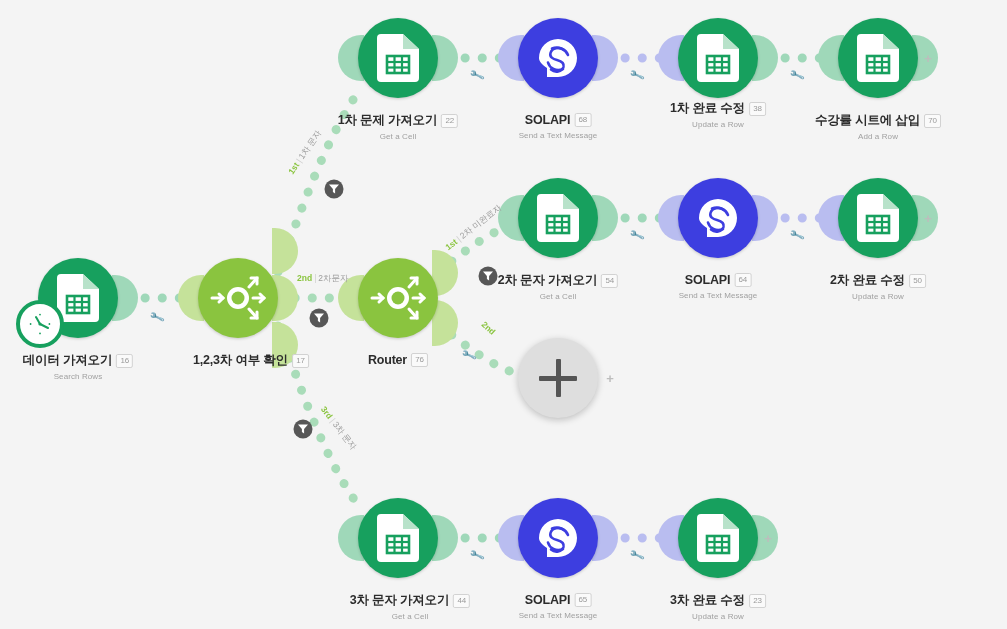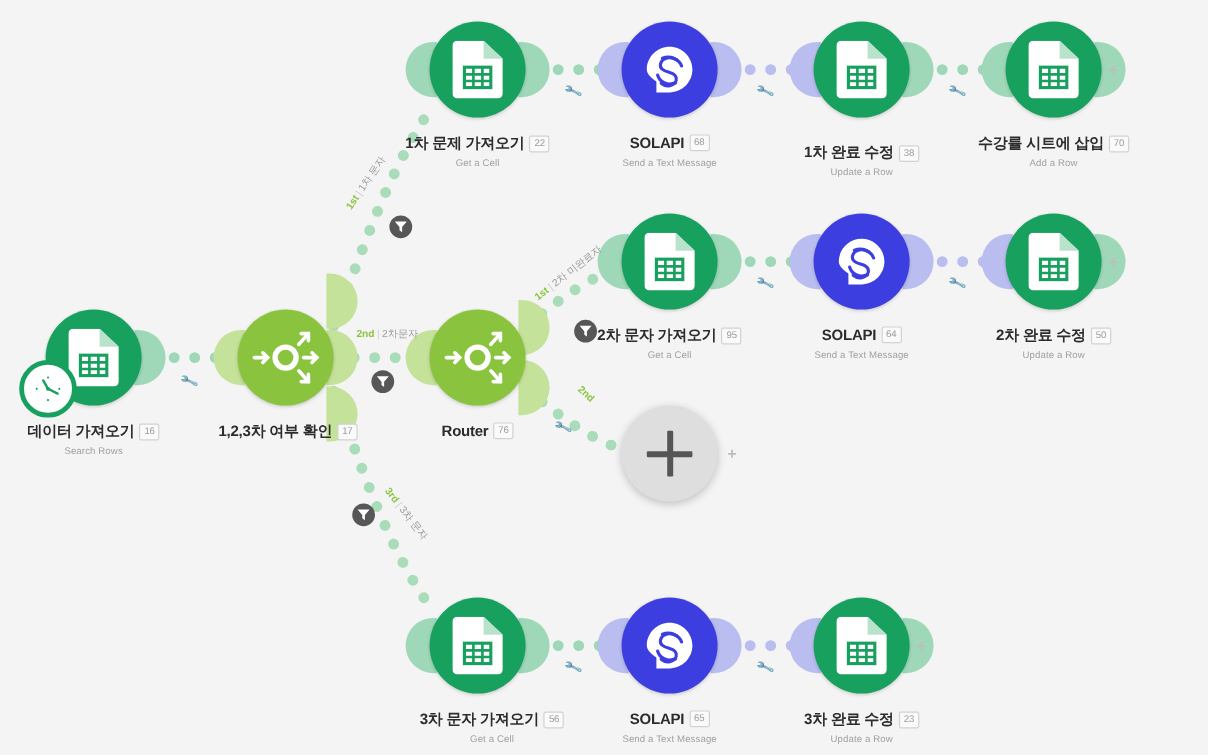--- a/index.html
+++ b/index.html
@@ -177,21 +177,21 @@
             <polyline points="10,25 14,29 10,33"></polyline>
           <line x1="44" y1="29" x2="55" y2="29"></line>
             <polyline points="51,25 55,29 51,33"></polyline>
           <line x1="40" y1="18" x2="48" y2="9"></line>
             <polyline points="48,15 48,9 42,9"></polyline>
           <line x1="40" y1="40" x2="48" y2="49"></line>
             <polyline points="48,43 48,49 42,49"></polyline>
         </g>
       </svg>
     </div>
-    <div class="label" style="left:2px;top:52px">
+    <div class="label" style="left:13px;top:52px">
       <div class="ttl">
         <span>1,2,3차 여부 확인</span>
         <span class="badge">17</span>
       </div>
     </div>
   </div>
 
   <div class="node" style="left:398px;top:298px">
     <div class="cap left lt" style="left:-60px;top:-23px">
         <i></i>
@@ -290,21 +290,21 @@
       <svg width="42" height="48" viewBox="0 0 42 48">
         <path d="M4 0 h22 l16 15 v29 a4 4 0 0 1 -4 4 H4 a4 4 0 0 1 -4 -4 V4 a4 4 0 0 1 4 -4 z" fill="#ffffff"></path>
         <path d="M26 0 l16 15 h-16 z" fill="#b8e2ca"></path>
         <rect x="10" y="22" width="22" height="17" fill="none" stroke="#17a05e" stroke-width="2.6"></rect>
         <line x1="10" y1="28" x2="32" y2="28" stroke="#17a05e" stroke-width="2.2"></line>
         <line x1="10" y1="33.5" x2="32" y2="33.5" stroke="#17a05e" stroke-width="2.2"></line>
         <line x1="17.5" y1="22" x2="17.5" y2="39" stroke="#17a05e" stroke-width="2.2"></line>
         <line x1="25" y1="22" x2="25" y2="39" stroke="#17a05e" stroke-width="2.2"></line>
       </svg>
     </div>
-    <div class="label" style="left:0;top:60px">
+    <div class="label" style="left:0;top:40px">
       <div class="ttl">
         <span>1차 완료 수정</span>
         <span class="badge">38</span>
       </div>
       <div class="sub">Update a Row</div>
     </div>
   </div>
 
   <div class="node" style="left:878px;top:58px">
     <div class="cap left" style="left:-60px;top:-23px">
@@ -347,21 +347,21 @@
         <rect x="10" y="22" width="22" height="17" fill="none" stroke="#17a05e" stroke-width="2.6"></rect>
         <line x1="10" y1="28" x2="32" y2="28" stroke="#17a05e" stroke-width="2.2"></line>
         <line x1="10" y1="33.5" x2="32" y2="33.5" stroke="#17a05e" stroke-width="2.2"></line>
         <line x1="17.5" y1="22" x2="17.5" y2="39" stroke="#17a05e" stroke-width="2.2"></line>
         <line x1="25" y1="22" x2="25" y2="39" stroke="#17a05e" stroke-width="2.2"></line>
       </svg>
     </div>
     <div class="label" style="left:0;top:52px">
       <div class="ttl">
         <span>2차 문자 가져오기</span>
-        <span class="badge">95</span>
+        <span class="badge">54</span>
       </div>
       <div class="sub">Get a Cell</div>
     </div>
   </div>
 
   <div class="node" style="left:718px;top:218px">
     <div class="cap left" style="left:-60px;top:-23px">
         <i style="background:#b9bdf0"></i>
       </div>
     <div class="cap right" style="left:34px;top:-23px">
@@ -431,21 +431,21 @@
         <rect x="10" y="22" width="22" height="17" fill="none" stroke="#17a05e" stroke-width="2.6"></rect>
         <line x1="10" y1="28" x2="32" y2="28" stroke="#17a05e" stroke-width="2.2"></line>
         <line x1="10" y1="33.5" x2="32" y2="33.5" stroke="#17a05e" stroke-width="2.2"></line>
         <line x1="17.5" y1="22" x2="17.5" y2="39" stroke="#17a05e" stroke-width="2.2"></line>
         <line x1="25" y1="22" x2="25" y2="39" stroke="#17a05e" stroke-width="2.2"></line>
       </svg>
     </div>
     <div class="label" style="left:12px;top:52px">
       <div class="ttl">
         <span>3차 문자 가져오기</span>
-        <span class="badge">56</span>
+        <span class="badge">44</span>
       </div>
       <div class="sub">Get a Cell</div>
     </div>
   </div>
 
   <div class="node" style="left:558px;top:538px">
     <div class="cap left" style="left:-60px;top:-23px">
         <i style="background:#b9bdf0"></i>
       </div>
     <div class="cap right" style="left:34px;top:-23px">

